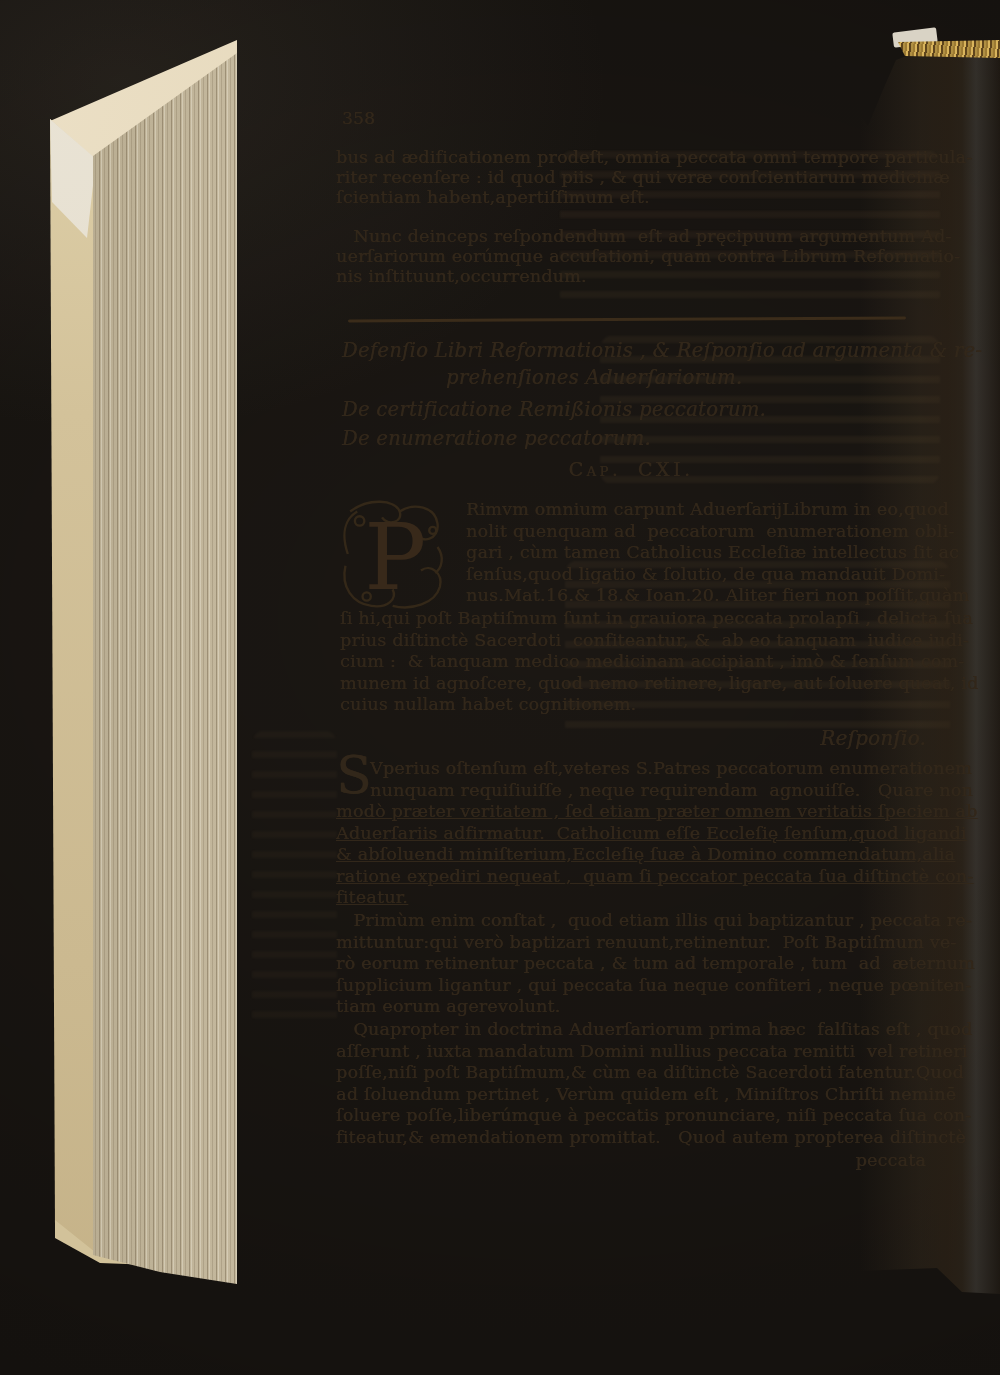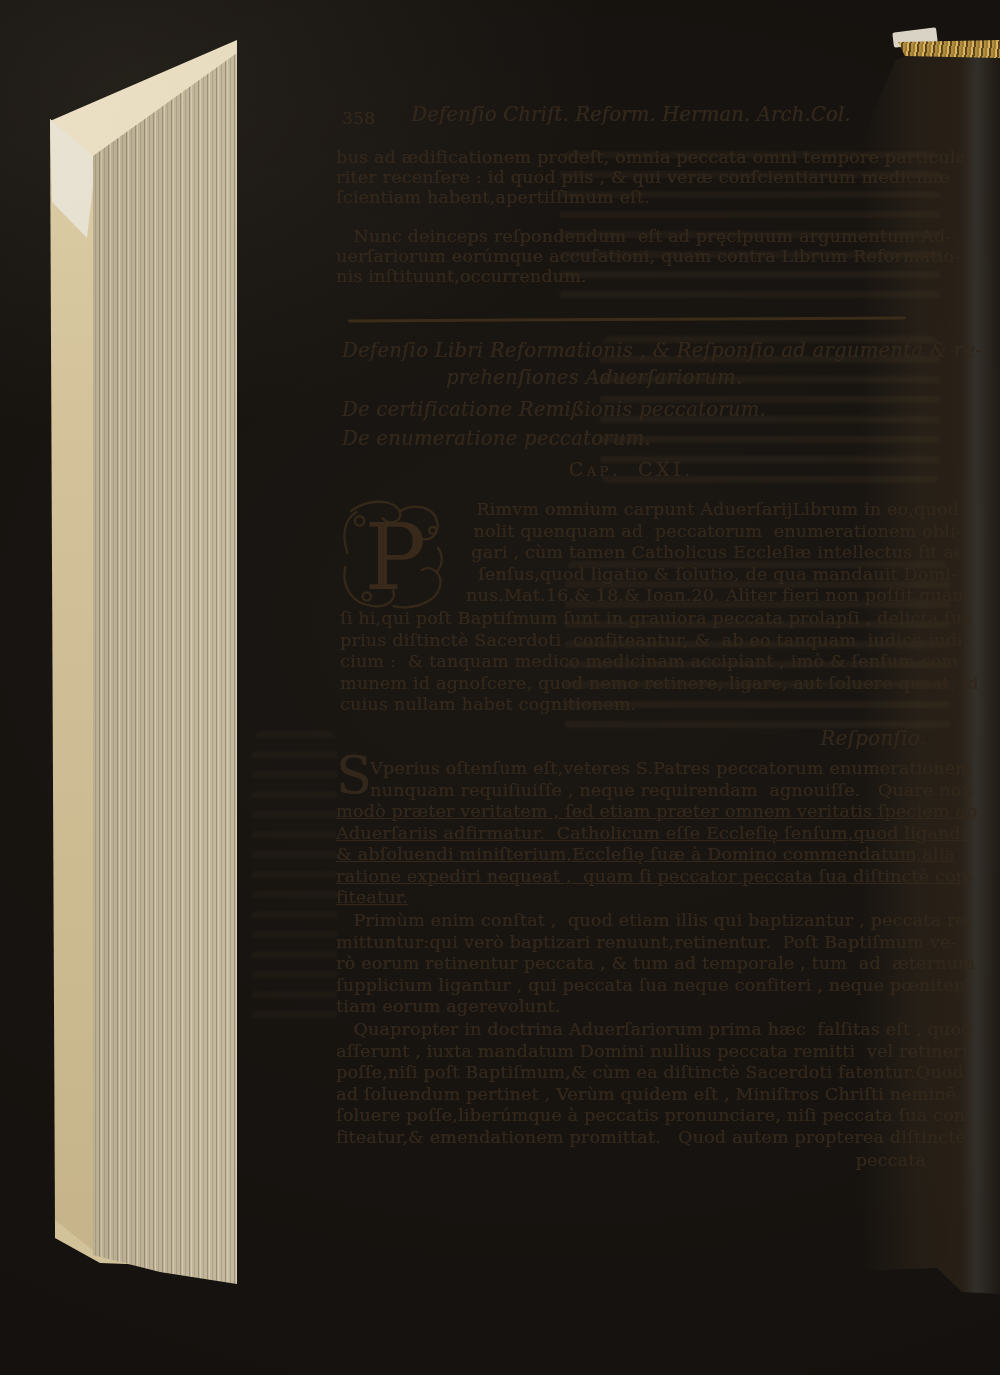--- a/index.html
+++ b/index.html
@@ -99,21 +99,20 @@
     <div class="bleed" style="left:565px;top:560px;width:385px;height:180px;"></div>
     <div class="bleed" style="left:252px;top:730px;width:85px;height:300px;opacity:.5;"></div>
   </div>
 
   <div class="abs corner-scrap"></div>
   <div class="abs gilt"></div>
 
   <div class="abs text-col">
 
     <div class="blk pageno" style="left:6px;top:108px;">358</div>
-    <div class="blk ital running center" style="top:104px;">Defenſio Chriſt. Reform. Herman. Arch.Col.</div>
 
     <div class="blk lh23" style="left:0;top:147px;">bus ad ædificationem prodeſt, omnia peccata omni tempore particula-
 riter recenſere : id quod piis , &amp; qui veræ conſcientiarum medicinæ
 ſcientiam habent,apertiſſimum eſt.</div>
     <div class="blk lh23" style="left:0;top:226px;">   Nunc deinceps reſpondendum  eſt ad pręcipuum argumentum Ad-
 uerſariorum eorúmque accuſationi, quam contra Librum Reformatio-
 nis inſtituunt,occurrendum.</div>
 
     <div class="rule" style="left:12px;top:318px;width:558px;height:2.5px;"></div>
 
@@ -132,21 +131,21 @@
         <path d="M8 60 C4 78 14 92 30 94 C44 96 52 88 48 80"></path>
         <path d="M48 94 C64 98 84 92 88 78 C91 66 80 58 72 64"></path>
         <path d="M86 44 C92 52 90 62 84 66"></path>
         <circle cx="20" cy="22" r="4"></circle>
         <circle cx="82" cy="30" r="3"></circle>
         <circle cx="26" cy="86" r="3.5"></circle>
       </g>
       <text x="24" y="80" font-size="78" fill="#38291a" font-family="DejaVu Serif, Liberation Serif, serif" aria-label="P">P</text>
     </svg>
 
-    <div class="blk" style="left:130px;top:499px;text-align:center;">Rimvm omnium carpunt AduerſarijLibrum in eo,quod
+    <div class="blk" style="left:130px;top:499px;">Rimvm omnium carpunt AduerſarijLibrum in eo,quod
 nolit quenquam ad  peccatorum  enumerationem obli-
 gari , cùm tamen Catholicus Eccleſiæ intellectus ſit ac
 ſenſus,quod ligatio &amp; ſolutio, de qua mandauit Domi-
 nus.Mat.16.&amp; 18.&amp; Ioan.20. Aliter fieri non poſſit,quàm</div>
     <div class="blk" style="left:4px;top:608px;">ſi hi,qui poſt Baptiſmum ſunt in grauiora peccata prolapſi , delicta ſua
 prius diſtinctè Sacerdoti  confiteantur, &amp;  ab eo tanquam  iudice iudi-
 cium :  &amp; tanquam medico medicinam accipiant , imò &amp; ſenſum com-
 munem id agnoſcere, quod nemo retinere, ligare, aut ſoluere queat, id
 cuius nullam habet cognitionem.</div>
 

